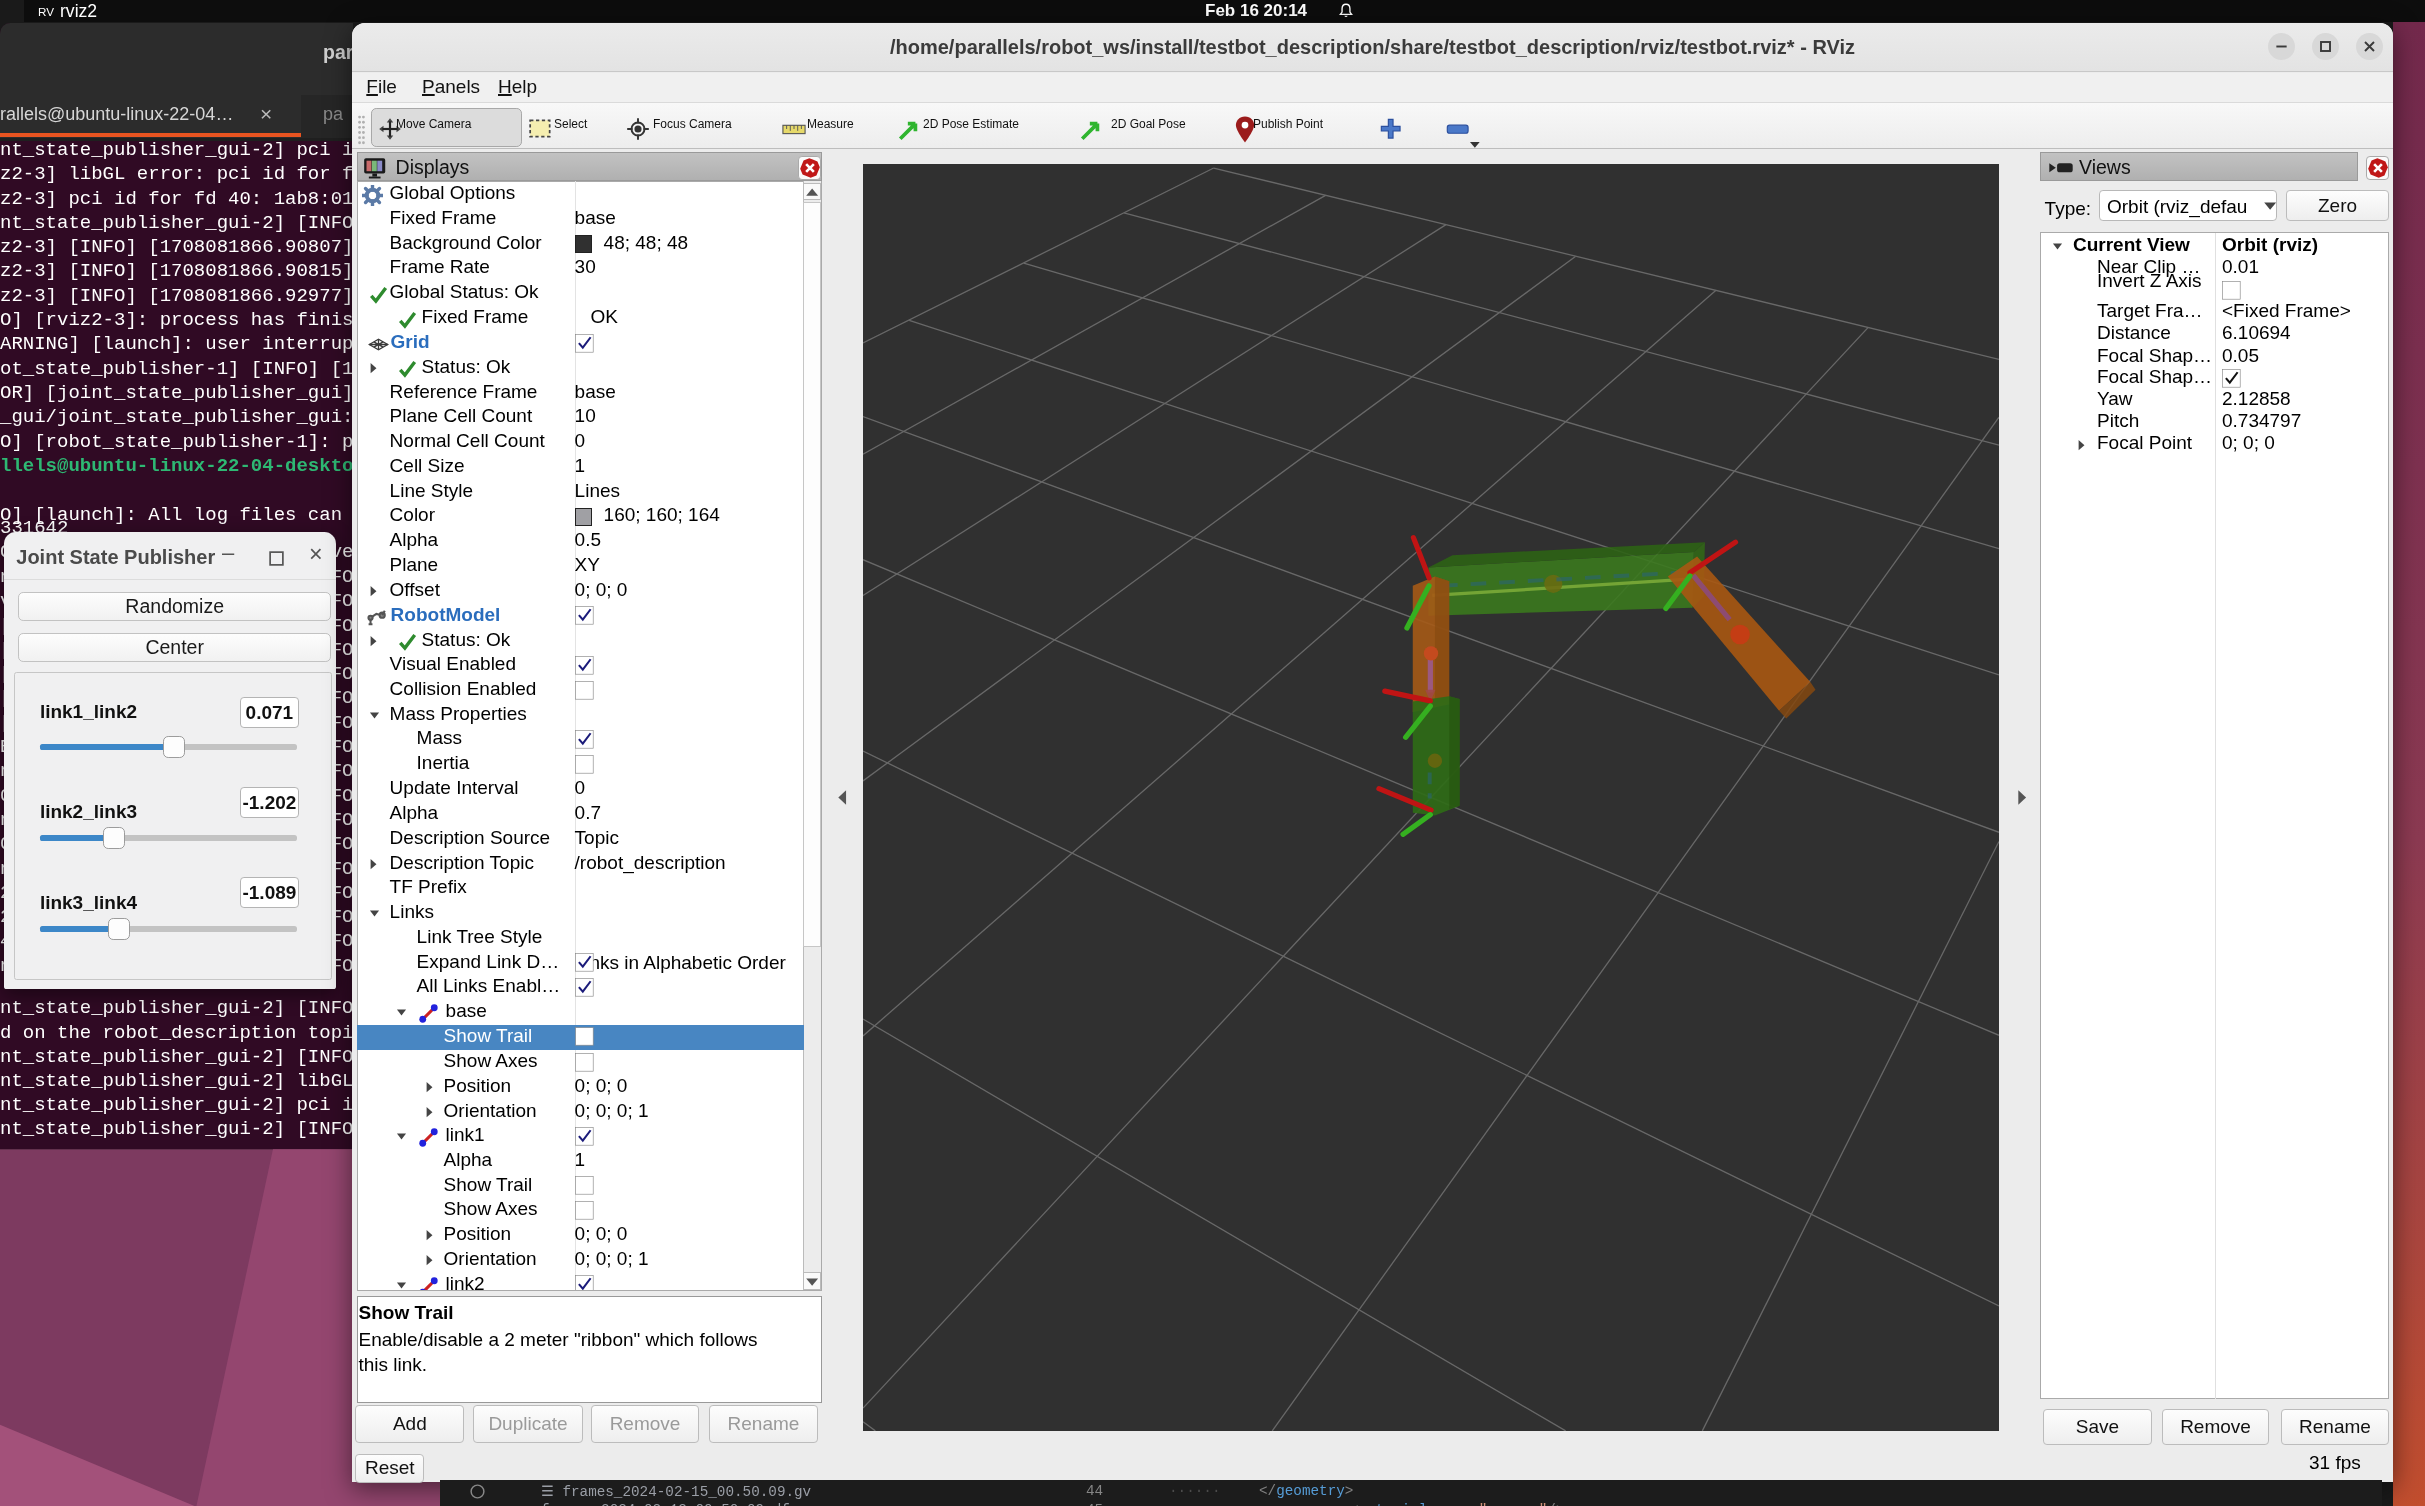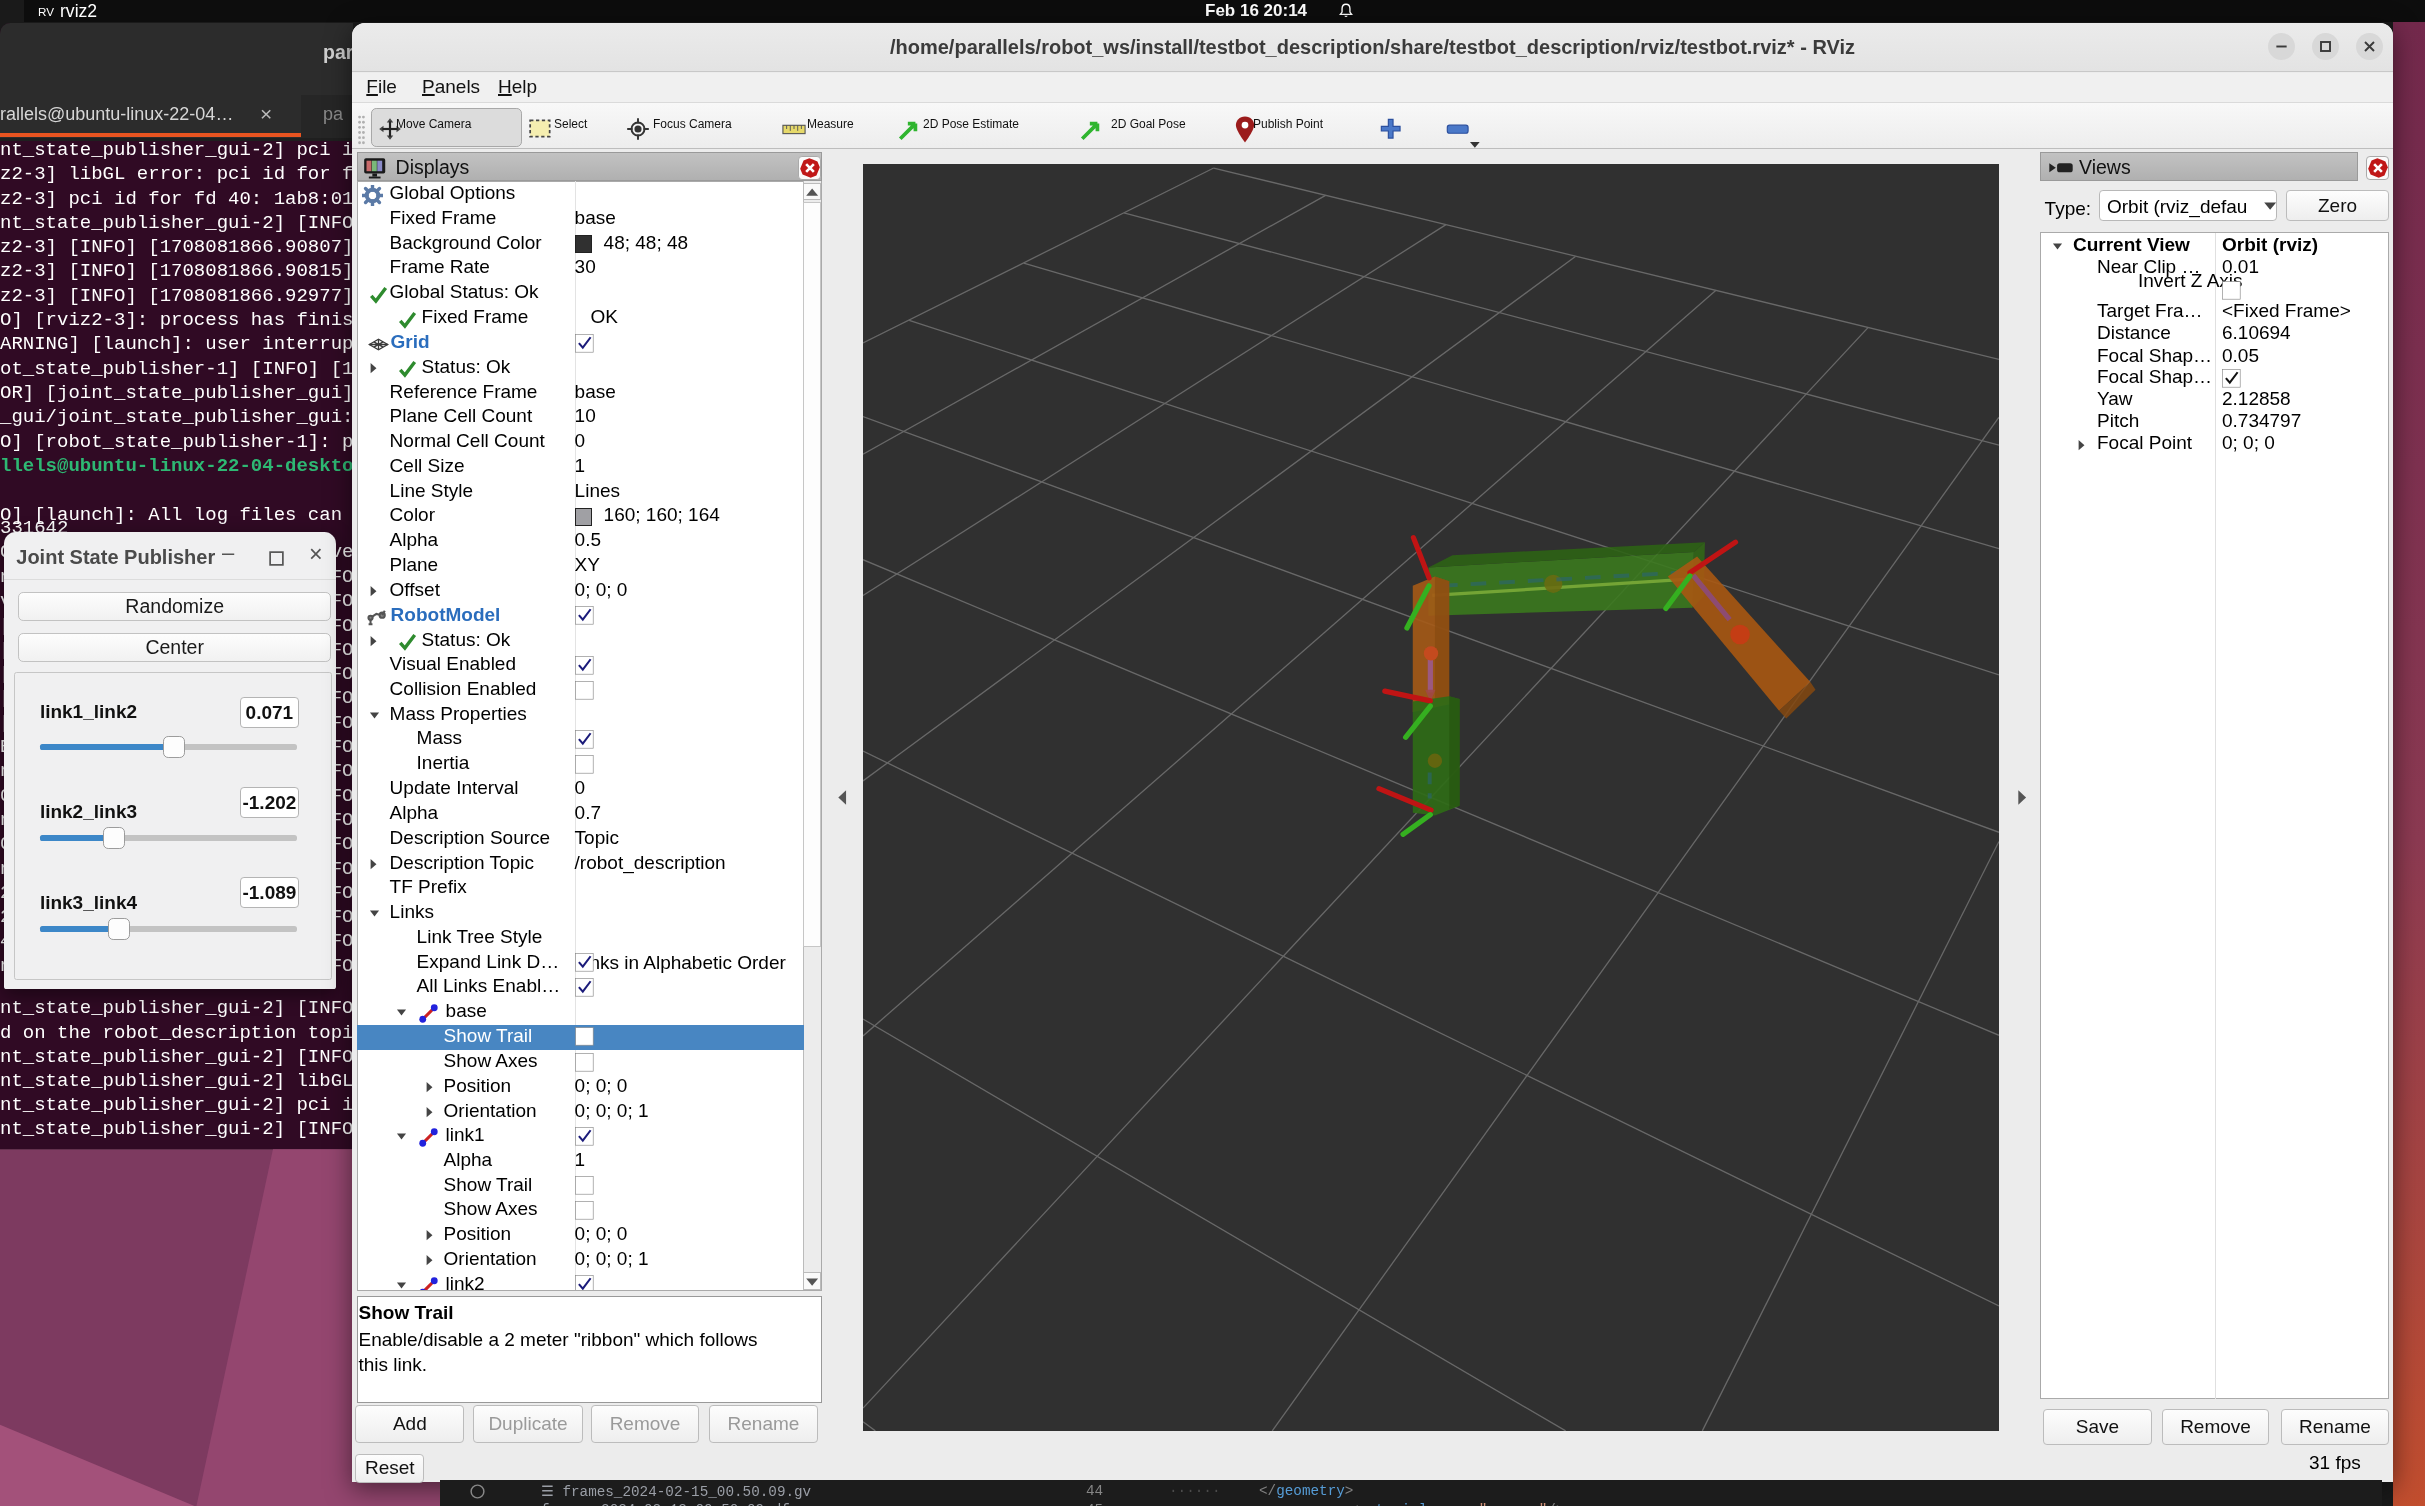--- a/index.html
+++ b/index.html
@@ -602,21 +602,21 @@
  </div>
  <div class="ab" style="left:1689px;top:210px;width:348px;height:1085px;overflow:hidden">
    <div style="position:relative;left:-2041px;top:-232px">
 <svg class="ab" style="left:2051px;top:240px" width="13" height="10.4" viewBox="0 0 20 16">
           <path d="M3 4 L17 4 L10 13 Z" fill="#444"></path>
         </svg>
 <div class="ab tl" style="left:2073px;top:233px;font-weight:bold;">Current View</div>
 <div class="ab tl" style="left:2222px;top:233px;font-weight:bold;">Orbit (rviz)</div>
 <div class="ab tl" style="left:2097px;top:255px;">Near Clip …</div>
 <div class="ab tl" style="left:2222px;top:255px;">0.01</div>
-<div class="ab tl" style="left:2097px;top:269px;margin-left:41px;">Invert Z Axis</div>
+<div class="ab tl" style="left:2097px;top:269px;">Invert Z Axis</div>
 <svg class="ab" style="left:2222px;top:280px" width="19.5" height="19.5" viewBox="0 0 30 30">
           <rect x="1" y="1" width="27" height="27" fill="#fff" stroke="#888"></rect>
         </svg>
 <div class="ab tl" style="left:2097px;top:299px;">Target Fra…</div>
 <div class="ab tl" style="left:2222px;top:299px;">&lt;Fixed Frame&gt;</div>
 <div class="ab tl" style="left:2097px;top:321px;">Distance</div>
 <div class="ab tl" style="left:2222px;top:321px;">6.10694</div>
 <div class="ab tl" style="left:2097px;top:344px;">Focal Shap…</div>
 <div class="ab tl" style="left:2222px;top:344px;">0.05</div>
 <div class="ab tl" style="left:2097px;top:365px;">Focal Shap…</div>

